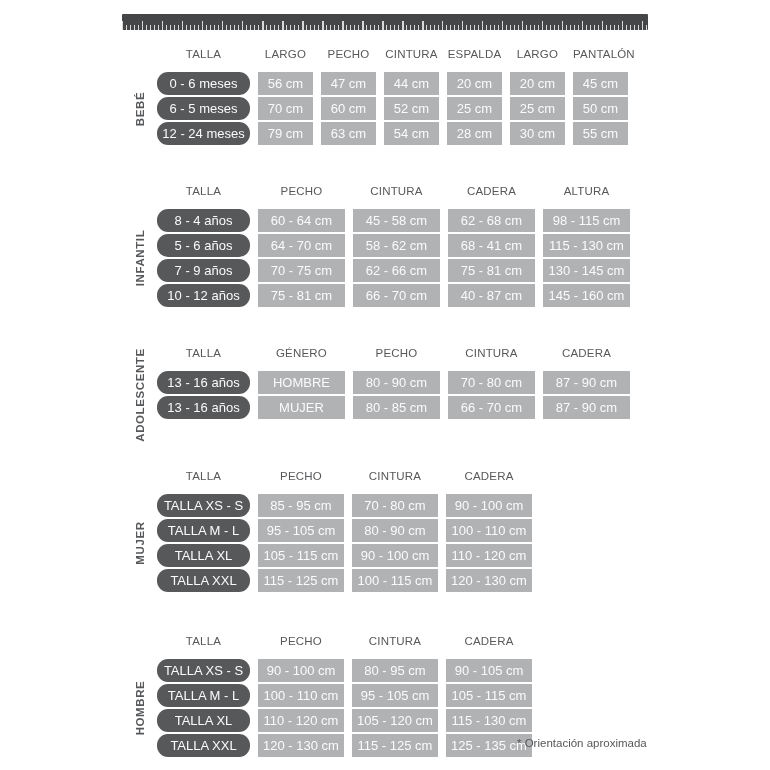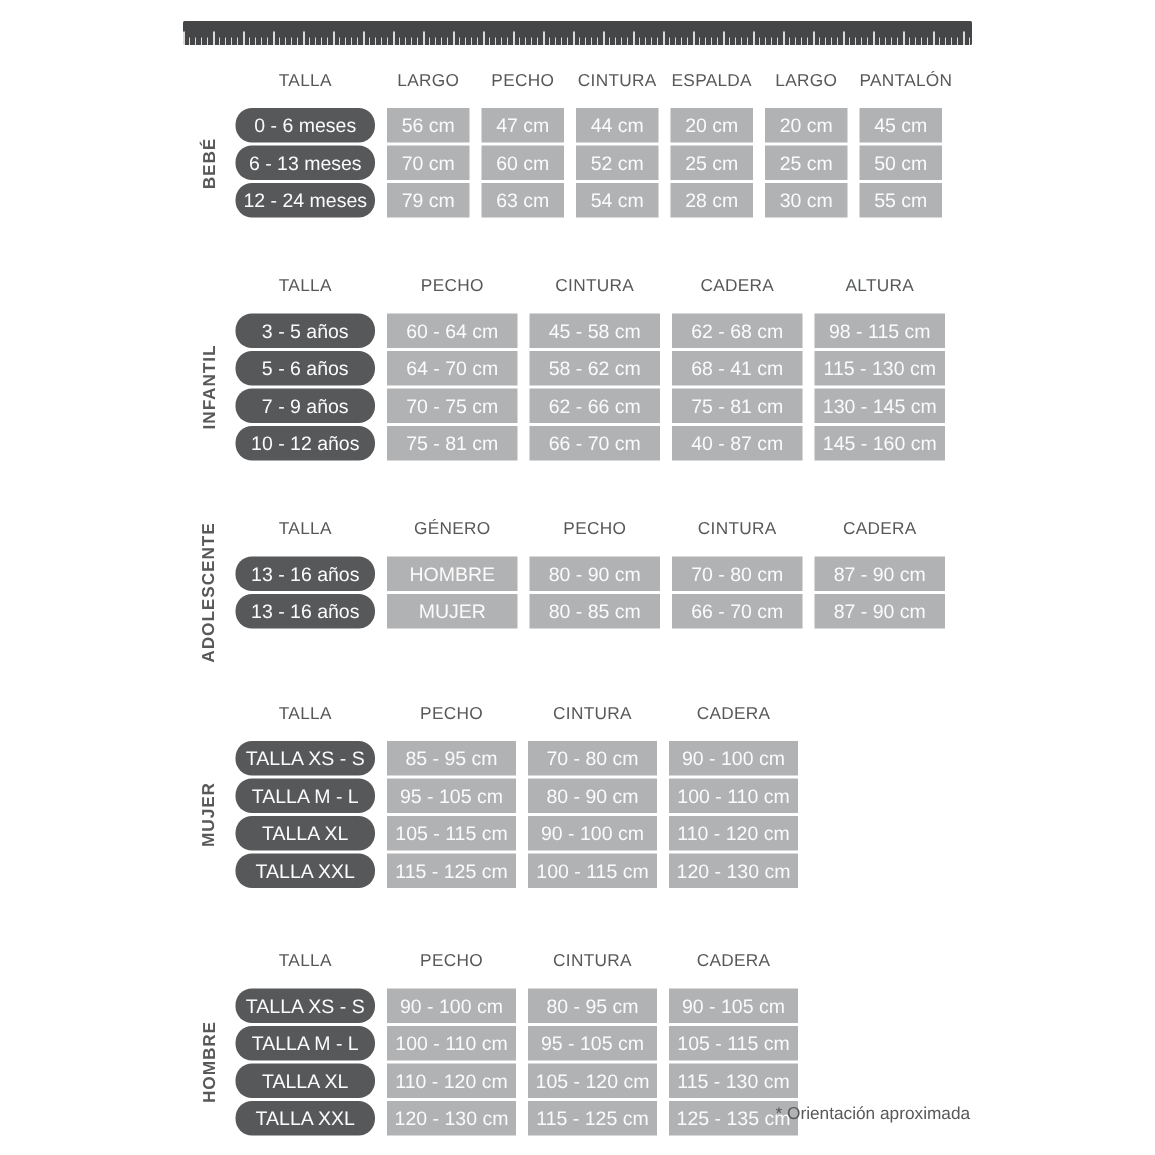--- a/index.html
+++ b/index.html
@@ -94,21 +94,21 @@
             <span>BEBÉ</span>
           </div>
           <div class="tbody grid">
             <div class="cell talla">0 - 6 meses</div>
             <div class="cell val">56 cm</div>
             <div class="cell val">47 cm</div>
             <div class="cell val">44 cm</div>
             <div class="cell val">20 cm</div>
             <div class="cell val">20 cm</div>
             <div class="cell val">45 cm</div>
-            <div class="cell talla">6 - 13 meses</div>
+            <div class="cell talla">6 - 5 meses</div>
             <div class="cell val">70 cm</div>
             <div class="cell val">60 cm</div>
             <div class="cell val">52 cm</div>
             <div class="cell val">25 cm</div>
             <div class="cell val">25 cm</div>
             <div class="cell val">50 cm</div>
             <div class="cell talla">12 - 24 meses</div>
             <div class="cell val">79 cm</div>
             <div class="cell val">63 cm</div>
             <div class="cell val">54 cm</div>
@@ -124,21 +124,21 @@
           <span class="hcell">PECHO</span>
           <span class="hcell">CINTURA</span>
           <span class="hcell">CADERA</span>
           <span class="hcell">ALTURA</span>
         </div>
         <div class="tbody-wrap">
           <div class="label-col">
             <span>INFANTIL</span>
           </div>
           <div class="tbody grid">
-            <div class="cell talla">3 - 5 años</div>
+            <div class="cell talla">8 - 4 años</div>
             <div class="cell val">60 - 64 cm</div>
             <div class="cell val">45 - 58 cm</div>
             <div class="cell val">62 - 68 cm</div>
             <div class="cell val">98 - 115 cm</div>
             <div class="cell talla">5 - 6 años</div>
             <div class="cell val">64 - 70 cm</div>
             <div class="cell val">58 - 62 cm</div>
             <div class="cell val">68 - 41 cm</div>
             <div class="cell val">115 - 130 cm</div>
             <div class="cell talla">7 - 9 años</div>

